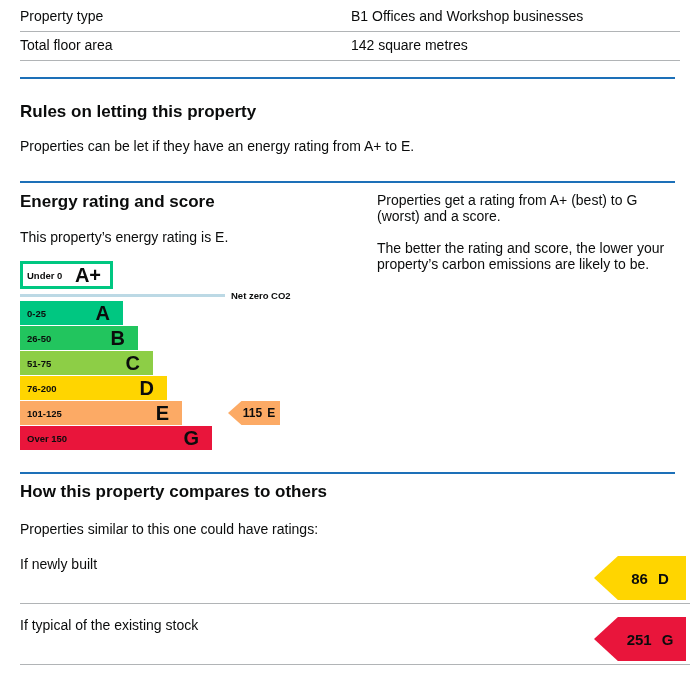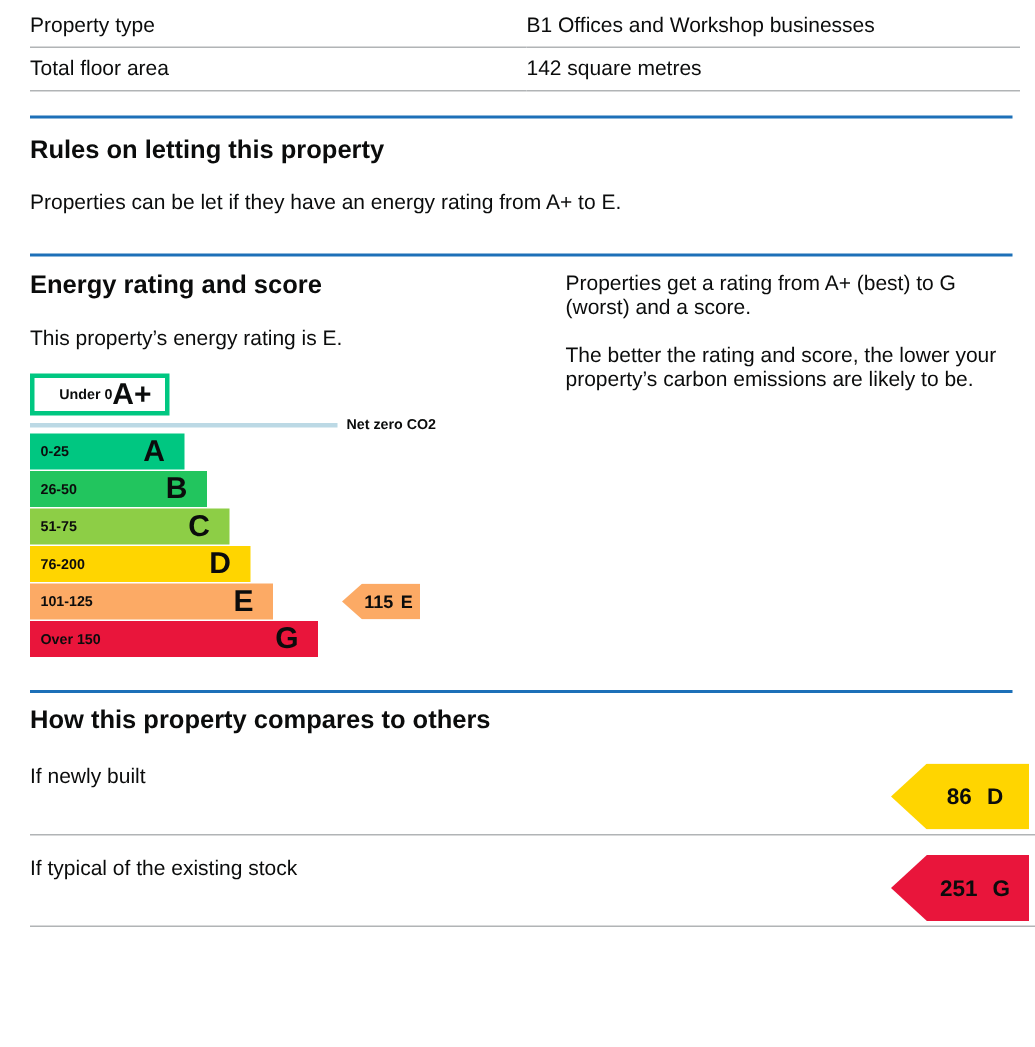--- a/index.html
+++ b/index.html
@@ -19,36 +19,36 @@
   }
   td.fact-label { width: 331px; }
 
   
   .hr-blue { border: none; height: 2px; width: 655px; background: #1d70b8; }
   .hr1 { margin-top: 16px; }
   .hr2 { margin-top: 27px; }
   .hr3 { margin-top: 21px; }
 
   h2 { font-size: 17px; font-weight: bold; line-height: 20px; }
-  .h2-rules { margin-top: 11px; }
+  .h2-rules { margin-top: 23px; }
   p.body { line-height: 16px; }
   .p-rules { margin-top: 16px; }
 
   
   .two-col { display: flex; margin-top: 9px; }
   .col-left { width: 357px; flex: 0 0 357px; }
   .col-right { flex: 1 1 auto; padding-right: 15px; }
   .col-right p.body { margin-bottom: 16px; }
   .p-current { margin-top: 17px; }
 
   
   .epc-chart { margin-top: 16px; }
   .band-aplus {
     width: 93px; height: 28px; background: #fff;
-    display: flex; align-items: center; justify-content: flex-end;
+    display: flex; align-items: center; justify-content: space-between;
     padding: 0 9px 0 4px;
   }
   .range-label { font-size: 9.5px; font-weight: bold; white-space: nowrap; }
   .band-letter { font-size: 20px; font-weight: bold; line-height: 1; }
   .netzero { display: flex; align-items: center; margin: 4px 0; height: 4px; }
   .nz-line { width: 205px; height: 3px; background: #bcd9e5; }
   .nz-label { font-size: 9.5px; font-weight: bold; margin-left: 6px; white-space: nowrap; }
   .band-row { display: flex; align-items: center; height: 24px; margin-bottom: 1px; }
   .band {
     height: 24px; display: flex; align-items: center;
@@ -164,20 +164,21 @@
 
     <div class="col-right">
       <p class="body">Properties get a rating from A+ (best) to G (worst) and a score.</p>
       <p class="body">The better the rating and score, the lower your property’s carbon emissions are likely to be.</p>
     </div>
   </div>
 
   <hr class="hr-blue hr3">
 
   <h2 class="h2-compare">How this property compares to others</h2>
+  <p class="body p-compare">Properties similar to this one could have ratings:</p>
 
   <div class="compare-rows">
     <div class="compare-row">
       <span class="compare-label">If newly built</span>
       <div class="compare-badge" style="background: rgb(255, 213, 0);">
         <span>86</span>
         <span>D</span>
       </div>
     </div>
     <div class="compare-row">

